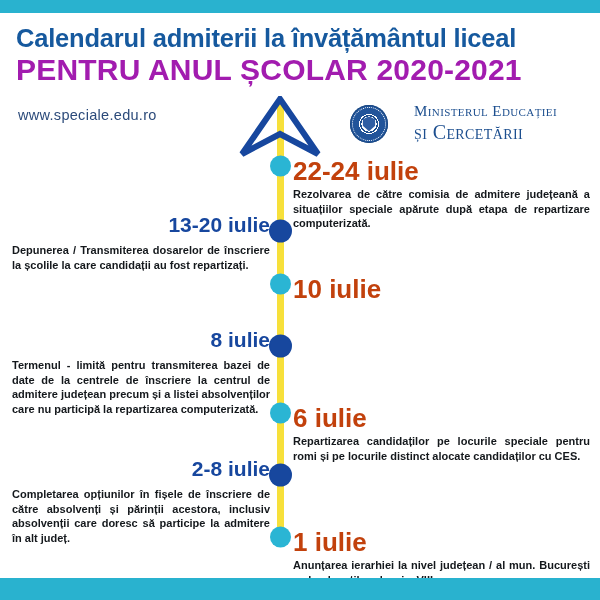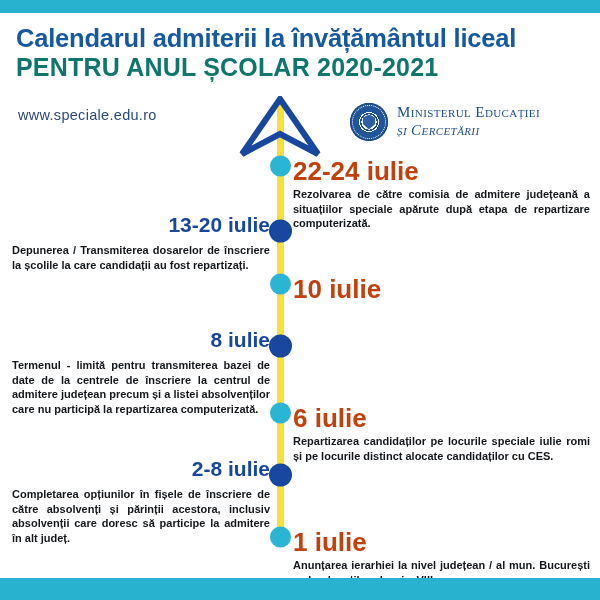--- a/index.html
+++ b/index.html
@@ -17,30 +17,30 @@
 
   
   .header{position:absolute;left:0;top:13px;width:600px;height:135px;}
   .title1{
     position:absolute;left:16px;top:12px;width:572px;
     font-size:25.5px;font-weight:700;color:#16599e;letter-spacing:-0.2px;
     line-height:1.05;white-space:nowrap;
   }
   .title2{
     position:absolute;left:16px;top:41px;width:572px;
-    font-size:25px;font-weight:700;color:#0f766e;letter-spacing:0.2px;
+    font-size:30px;font-weight:700;color:#a21caf;letter-spacing:0.2px;
     line-height:1.05;white-space:nowrap;
   }
   .site{
     position:absolute;left:18px;top:94px;
     font-size:14.5px;font-weight:400;color:#2b4a7a;letter-spacing:0.3px;
   }
   .ministry{
     position:absolute;left:350px;top:90px;
-    display:flex;align-items:center;gap:9px;
+    display:flex;align-items:center;gap:26px;
   }
   .seal{
     width:38px;height:38px;border-radius:50%;
     background:
       radial-gradient(circle at 50% 50%, #ffffff 0 28%, #1d4f8f 28% 34%, #ffffff 34% 37%, #21549a 37% 100%);
     position:relative;flex:0 0 auto;
     box-shadow:inset 0 0 0 1px #1b4882;
   }
   .seal::before{
     content:"";position:absolute;left:50%;top:50%;
@@ -52,21 +52,21 @@
   .seal::after{
     content:"";position:absolute;left:0;top:0;right:0;bottom:0;border-radius:50%;
     box-shadow:inset 0 0 0 4px rgba(30,78,143,.0);
   }
   .seal-ring{
     position:absolute;left:2px;top:2px;right:2px;bottom:2px;border-radius:50%;
     border:1px dotted #ffffff;pointer-events:none;
   }
   .min-txt{font-family:"Liberation Serif","DejaVu Serif",serif;color:#1d4f8f;line-height:1.18;}
   .min-txt .l1{font-size:15px;font-variant:small-caps;letter-spacing:.4px;display:block;}
-  .min-txt .l2{font-size:15px;font-variant:small-caps;letter-spacing:.4px;display:block;font-style:italic;}
+  .min-txt .l2{font-size:20px;font-variant:small-caps;letter-spacing:.4px;display:block;}
 
   
   .axis{
     position:absolute;left:277px;top:100px;width:7px;height:442px;
     background:#f7e03a;border-radius:1px;
   }
   .arrowhead{
     position:absolute;left:238px;top:96px;width:84px;height:62px;
   }
   .dot{
@@ -134,21 +134,21 @@
         <div class="when">10 iulie</div>
       </div>
       <div class="dot navy" style="top: 346px;"></div>
       <div class="entry left" style="top: 329px;">
         <div class="when">8 iulie</div>
         <div class="what">Termenul - limită pentru transmiterea bazei de date de la centrele de înscriere la centrul de admitere județean precum și a listei absolvenților care nu participă la repartizarea computerizată.</div>
       </div>
       <div class="dot cyan" style="top: 413px;"></div>
       <div class="entry right" style="top: 405px;">
         <div class="when">6 iulie</div>
-        <div class="what">Repartizarea candidaților pe locurile speciale iulie romi și pe locurile distinct alocate candidaților cu CES.</div>
+        <div class="what">Repartizarea candidaților pe locurile speciale pentru romi și pe locurile distinct alocate candidaților cu CES.</div>
       </div>
       <div class="dot navy" style="top: 475px;"></div>
       <div class="entry left" style="top: 458px;">
         <div class="when">2-8 iulie</div>
         <div class="what">Completarea opțiunilor în fișele de înscriere de către absolvenți și părinții acestora, inclusiv absolvenții care doresc să participe la admitere în alt județ.</div>
       </div>
       <div class="dot cyan" style="top: 537px;"></div>
       <div class="entry right" style="top: 529px;">
         <div class="when">1 iulie</div>
         <div class="what">Anunțarea ierarhiei la nivel județean / al mun. București a absolvenților clasei a VIII-a.</div>

